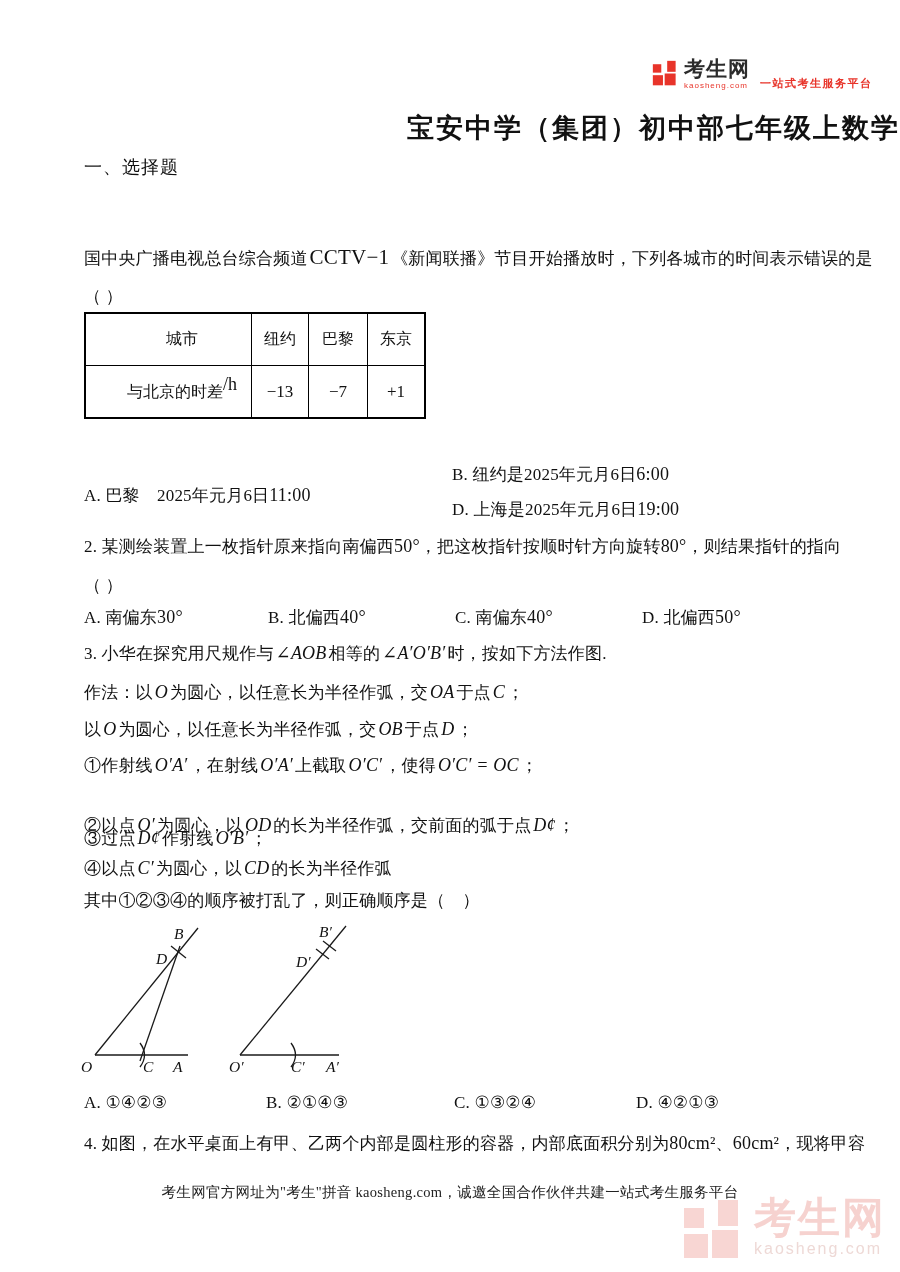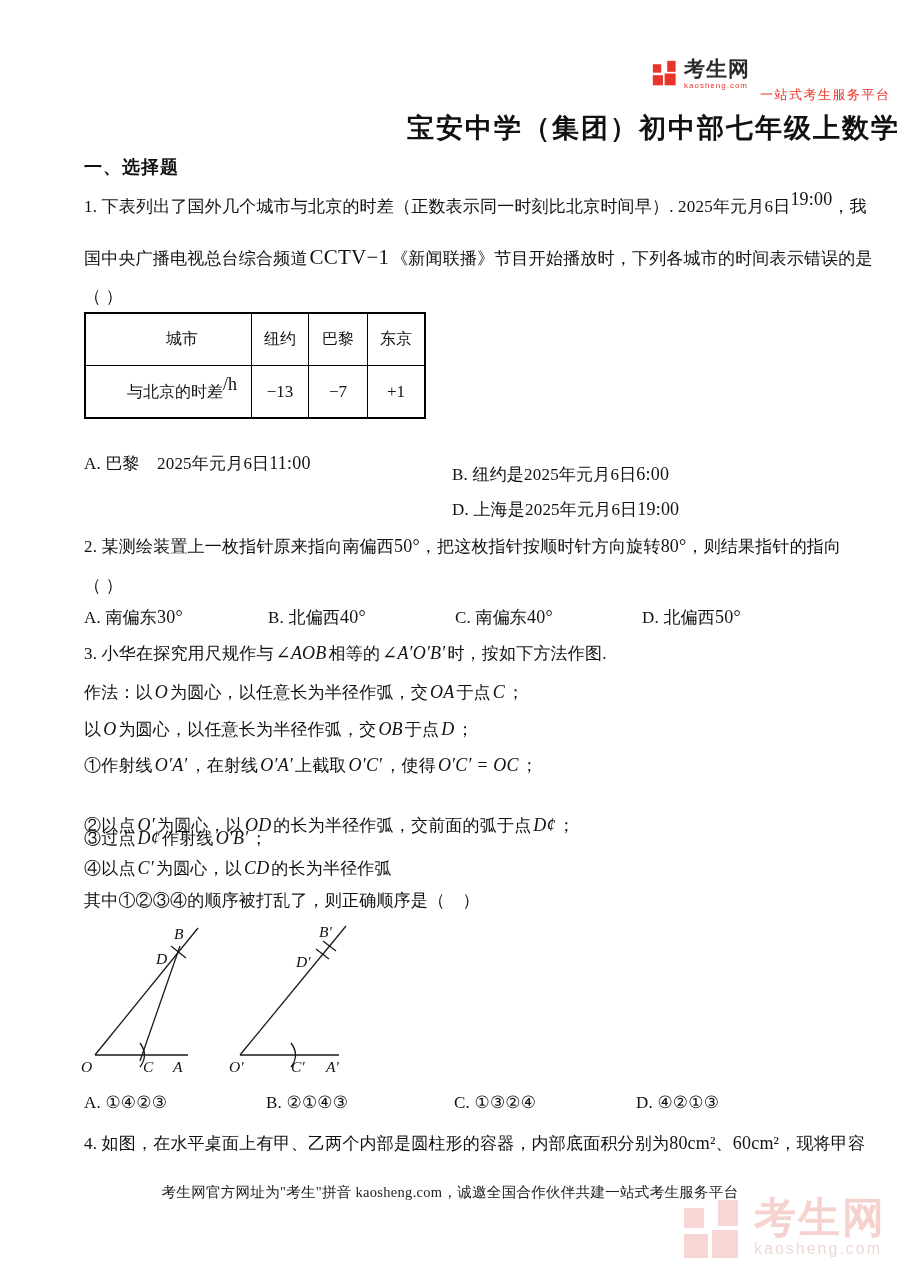--- a/index.html
+++ b/index.html
@@ -12,26 +12,26 @@
   .seg-n{font-family:"Liberation Serif","DejaVu Serif",serif;font-size:18px;}
   .seg-big{font-family:"Liberation Serif","DejaVu Serif",serif;font-size:21px;padding:0 2px;}
   .seg-sup{font-family:"Liberation Serif","DejaVu Serif",serif;font-size:18px;position:relative;top:-7px;}
   
   .brand{position:absolute;top:58px;left:652px;display:flex;align-items:flex-start;}
   .brand .mark{width:27px;height:27px;margin-right:5px;margin-top:2px;}
   .brand-name{font-family:"Liberation Sans","DejaVu Sans",sans-serif;font-weight:bold;
               font-size:21px;color:#2b2b2b;line-height:21px;letter-spacing:1px;}
   .brand-domain{font-family:"Liberation Sans","DejaVu Sans",sans-serif;font-size:8px;color:#e8342a;
                 letter-spacing:1px;margin-top:2px;}
-  .brand-tagline{font-family:"Liberation Sans","DejaVu Sans",sans-serif;font-size:13px;font-weight:normal;
-                 color:#e8342a;margin-left:10px;margin-top:28px;letter-spacing:1.5px;white-space:nowrap;}
+  .brand-tagline{font-family:"Liberation Sans","DejaVu Sans",sans-serif;font-size:11px;font-weight:bold;
+                 color:#e8342a;margin-left:10px;margin-top:18px;letter-spacing:1.5px;white-space:nowrap;}
   
   .title{position:absolute;top:110px;left:0;width:100%;text-align:right;font-size:27px;
          font-weight:bold;letter-spacing:2px;}
-  .section{position:absolute;top:155px;left:84px;font-size:18px;font-weight:bold;letter-spacing:1px;}
+  .section{position:absolute;top:155px;left:84px;font-size:18px;font-weight:normal;letter-spacing:1px;}
   
   .tz-table{position:absolute;top:312px;left:84px;border-collapse:collapse;border:2px solid #000;}
   .tz-table td{border:1.5px solid #000;text-align:center;font-size:16px;height:51px;padding:0 4px;}
   .tz-table .c1{width:130px;padding-left:31px;}
   .tz-table .c2{width:48px;}
   .tz-table .c3{width:50px;}
   .tz-table .c4{width:48px;border-radius:12px;}
   .tz-table .val{font-family:"Liberation Serif","DejaVu Serif",serif;font-size:17px;}
   
   .figure{position:absolute;top:912px;left:76px;}
@@ -65,42 +65,41 @@
     <div>
       <div class="brand-name">考生网</div>
       <div class="brand-domain">kaosheng.com</div>
     </div>
     <div class="brand-tagline">一站式考生服务平台</div>
   </div>
 
   <div class="title">宝安中学（集团）初中部七年级上数学</div>
   <div class="section">一、选择题</div>
 
-  <div class="line" style="top:195px"><span class="seg-t">1. 下表列出了国外几个城市与北京的时差（正数表示同一时刻比北京时间早）. 2025年元月6日</span><span class="seg-sup">19:00</span><span class="seg-t">，我</span></div>
   <div class="line" style="top:245px"><span class="seg-t">国中央广播电视总台综合频道</span><span class="seg-big">CCTV−1</span><span class="seg-t">《新闻联播》节目开始播放时，下列各城市的时间表示错误的是</span></div>
   <div class="line" style="top:285px"><span class="seg-t">（      ）</span></div>
 
   <table class="tz-table">
     <tbody>
         <tr>
       <td class="c1">城市</td>
       <td class="c2">纽约</td>
       <td class="c3">巴黎</td>
       <td class="c4">东京</td>
     </tr>
     <tr>
       <td class="c1"><span class="seg-t">与北京的时差</span><span class="seg-sup">/h</span></td>
       <td class="c2 val">−13</td>
       <td class="c3 val">−7</td>
       <td class="c4 val">+1</td>
     </tr>
   </tbody>
     </table>
 
-  <div class="opt" style="top:452px;left:84px"><span class="seg-t">A. 巴黎　2025年元月6日</span><span class="seg-n">11:00</span></div>
+  <div class="opt" style="top:484px;left:84px"><span class="seg-t">A. 巴黎　2025年元月6日</span><span class="seg-n">11:00</span></div>
   <div class="opt" style="top:463px;left:452px"><span class="seg-t">B. 纽约是2025年元月6日</span><span class="seg-n">6:00</span></div>
   <div class="opt" style="top:498px;left:452px"><span class="seg-t">D. 上海是2025年元月6日</span><span class="seg-n">19:00</span></div>
 
   <div class="line" style="top:535px"><span class="seg-t">2. 某测绘装置上一枚指针原来指向南偏西</span><span class="seg-n">50°</span><span class="seg-t">，把这枚指针按顺时针方向旋转</span><span class="seg-n">80°</span><span class="seg-t">，则结果指针的指向</span></div>
   <div class="line" style="top:574px"><span class="seg-t">（      ）</span></div>
   <div class="opt" style="top:606px;left:84px"><span class="seg-t">A. 南偏东</span><span class="seg-n">30°</span></div>
   <div class="opt" style="top:606px;left:268px"><span class="seg-t">B. 北偏西</span><span class="seg-n">40°</span></div>
   <div class="opt" style="top:606px;left:455px"><span class="seg-t">C. 南偏东</span><span class="seg-n">40°</span></div>
   <div class="opt" style="top:606px;left:642px"><span class="seg-t">D. 北偏西</span><span class="seg-n">50°</span></div>
 

